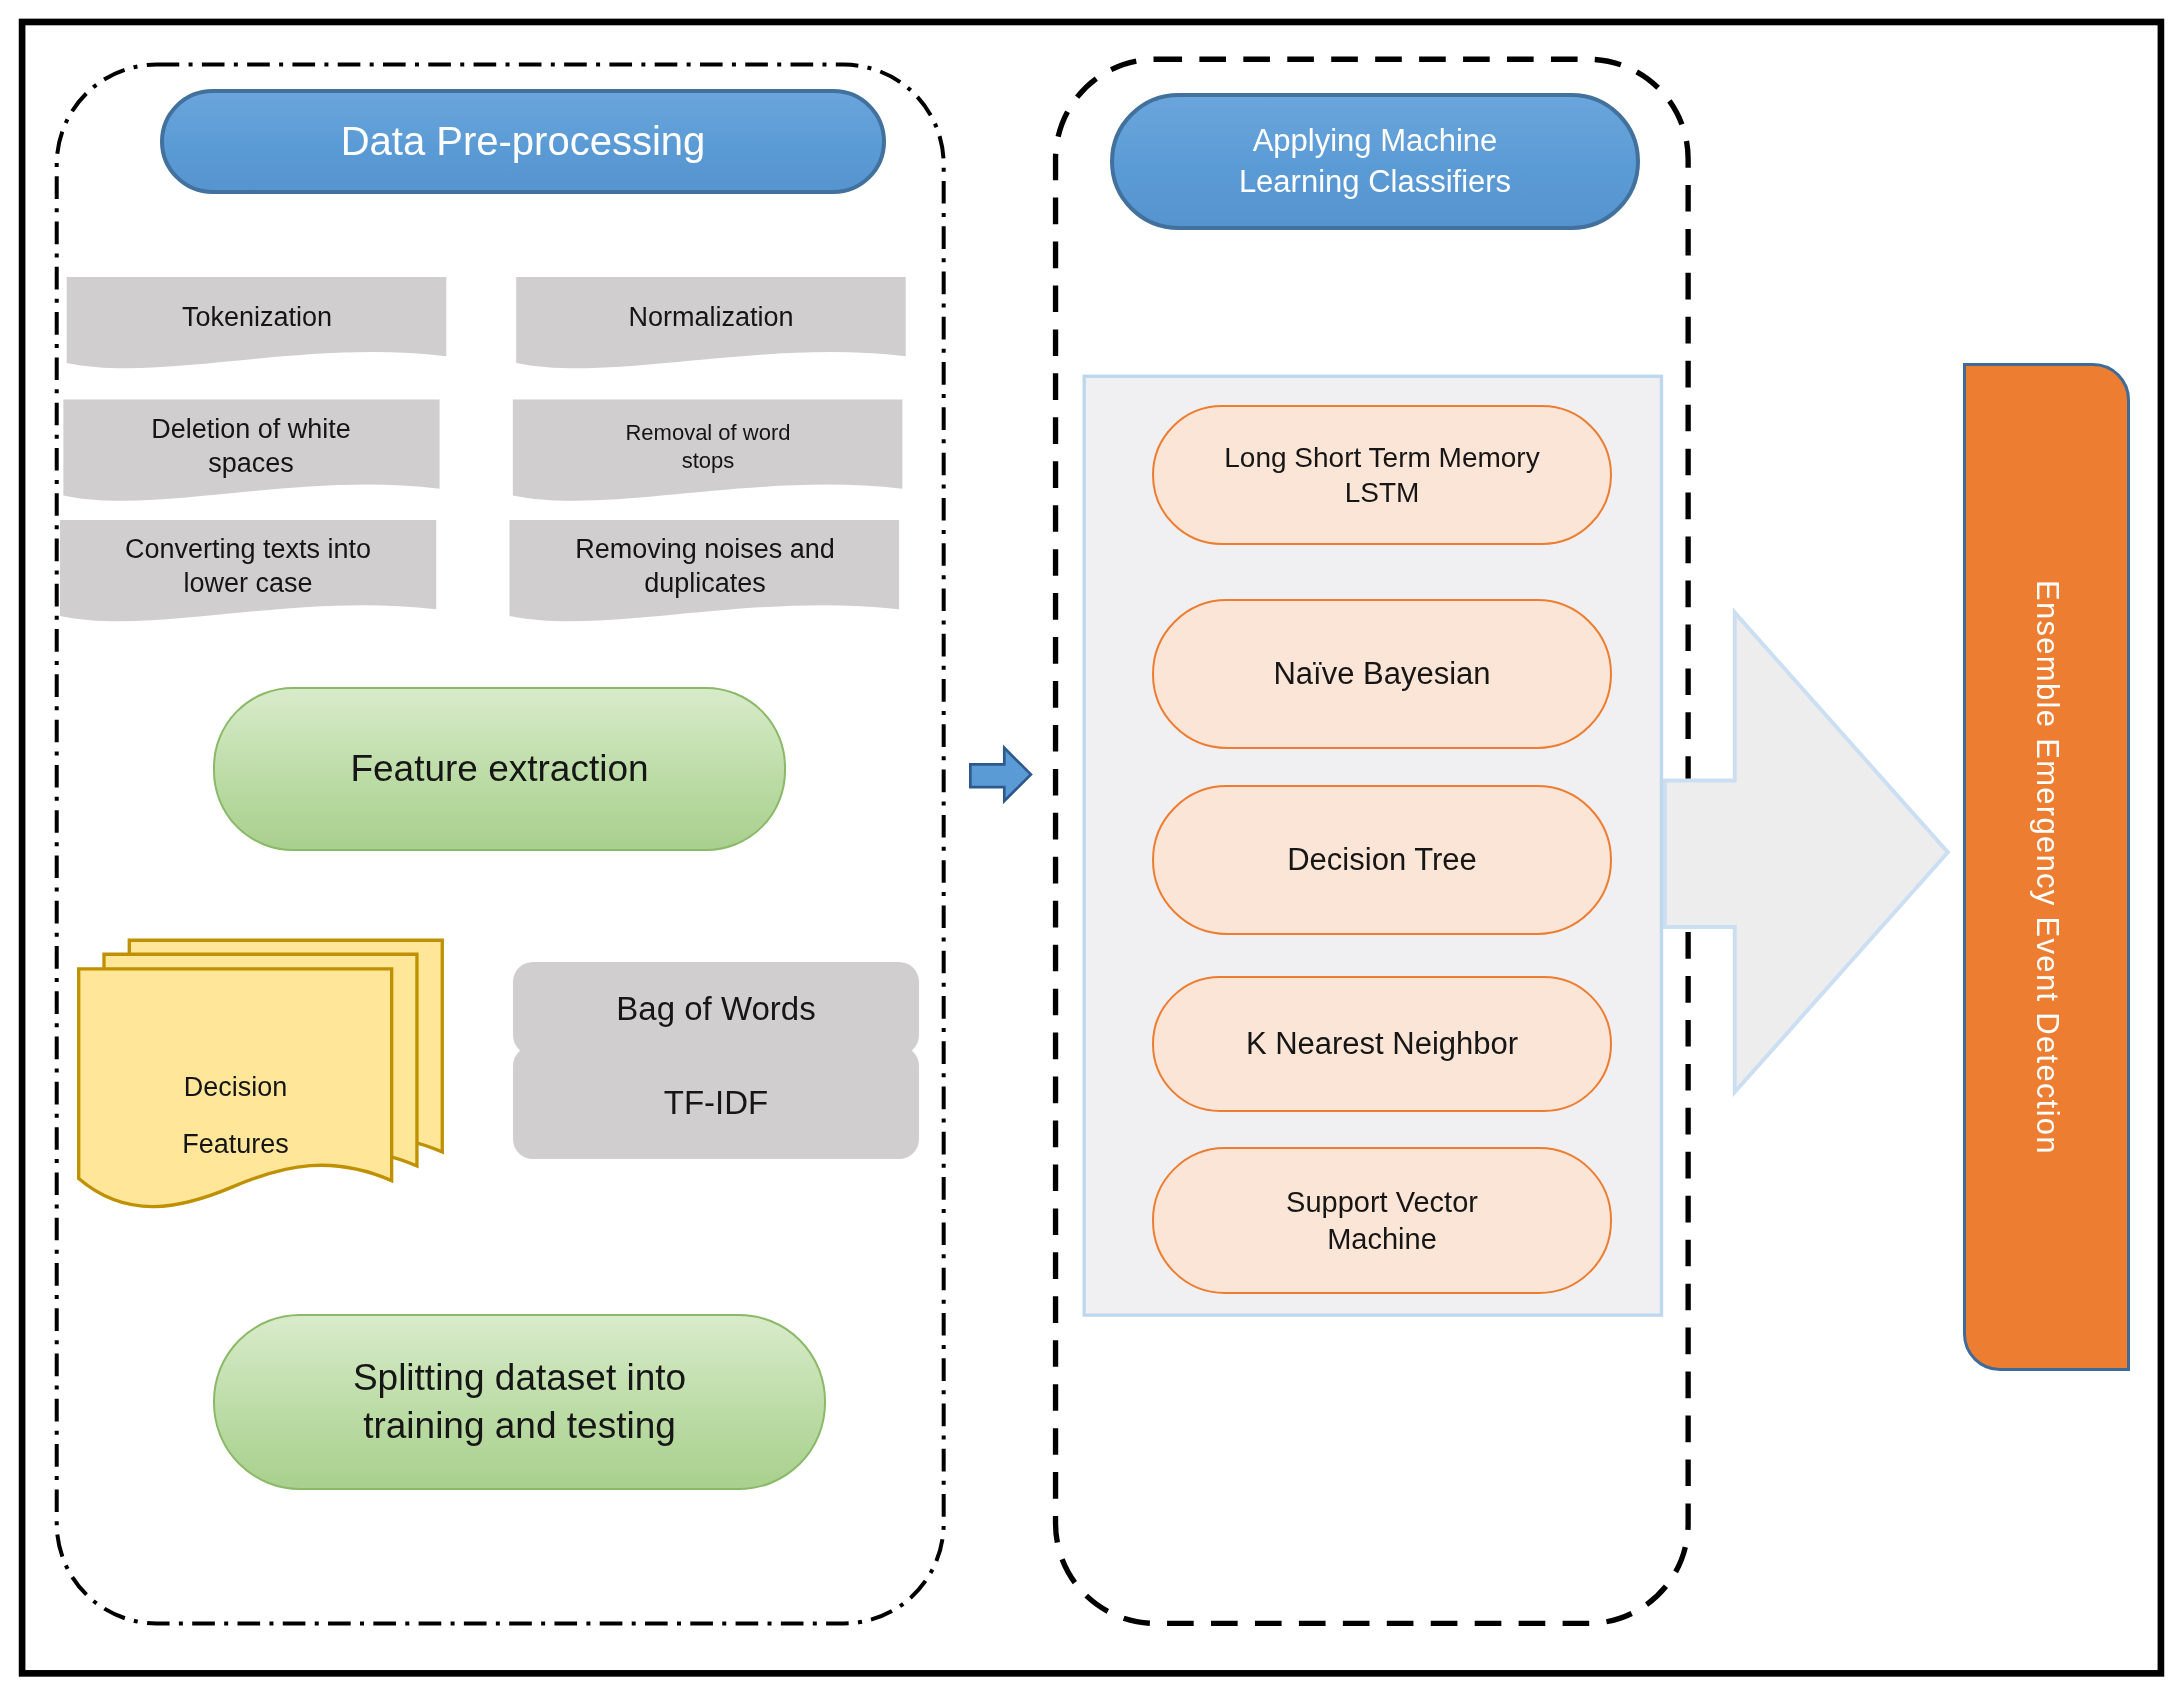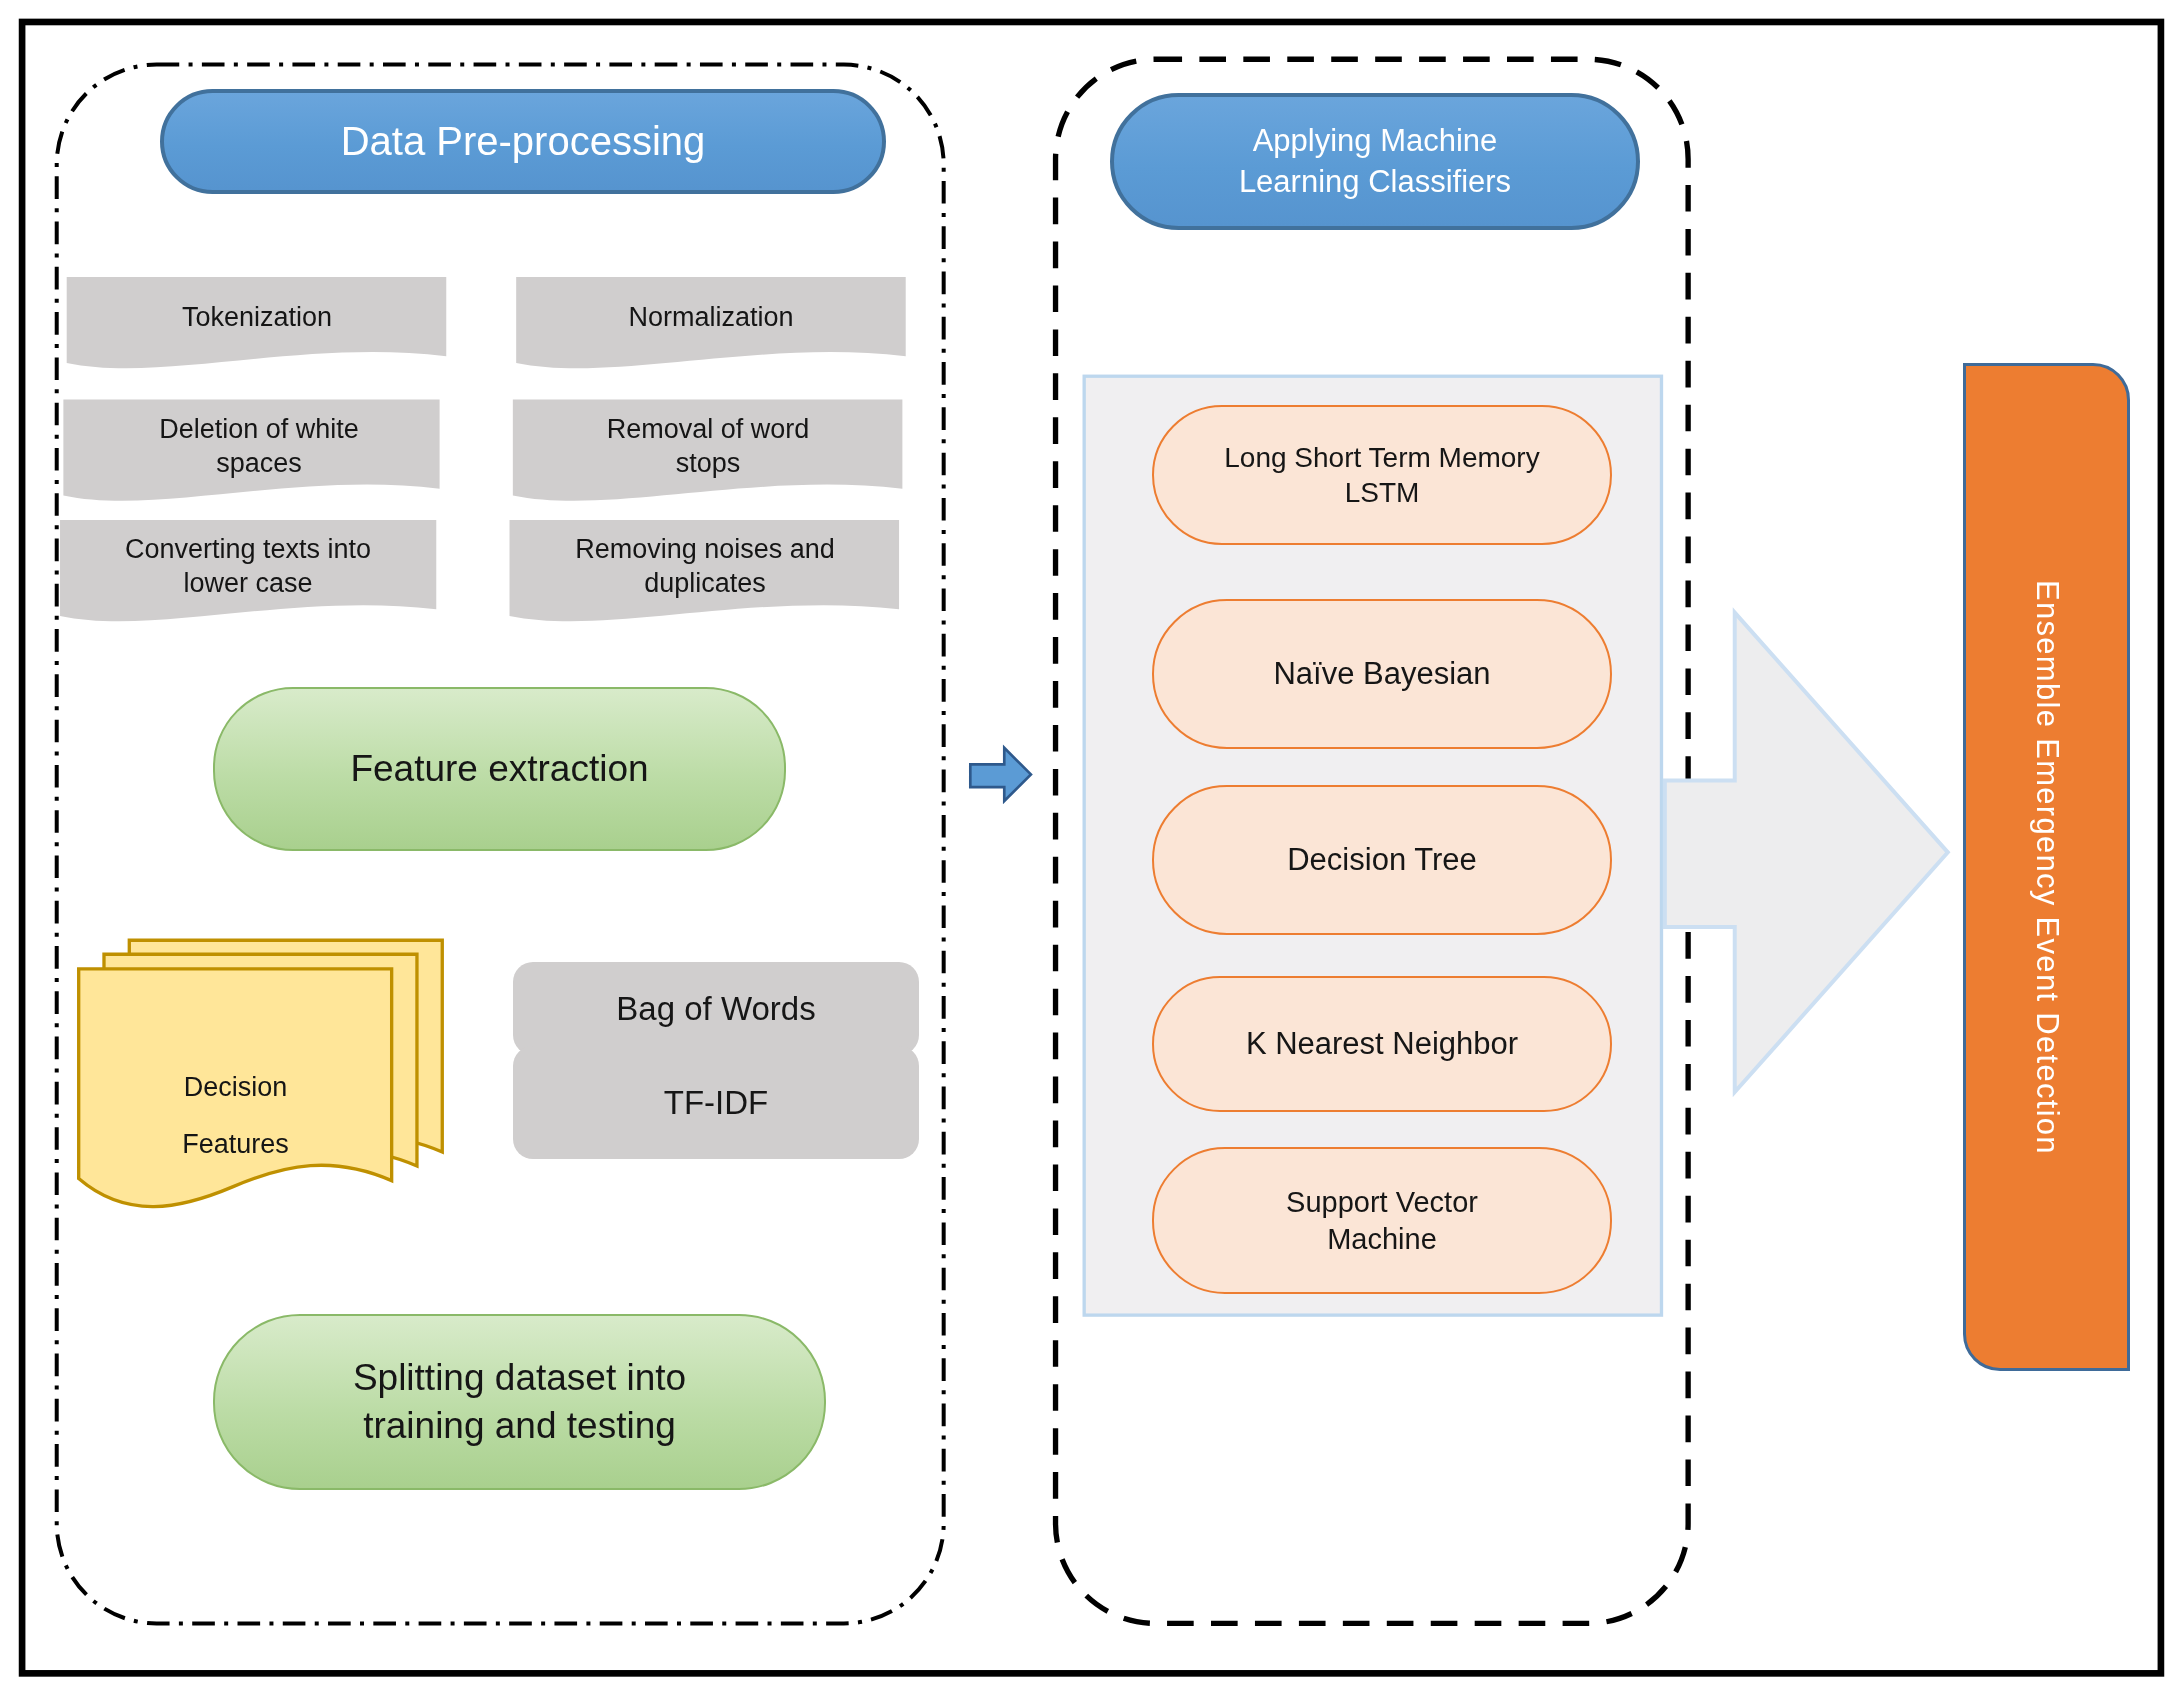--- a/index.html
+++ b/index.html
@@ -89,23 +89,23 @@
     <path d="M156 1433 H626 V1751 C 538 1713, 468 1726, 388 1760 C 308 1794, 228 1810, 156 1748 Z" fill="#ffe699" stroke="#bf9000" stroke-width="5"></path>
     <path d="M118 1455 H588 V1773 C 500 1735, 430 1748, 350 1782 C 270 1816, 190 1832, 118 1770 Z" fill="#ffe699" stroke="#bf9000" stroke-width="5"></path>
   </svg>
 
   <div class="stadium blue-oval" style="left:160px;top:89px;width:726px;height:105px;border-radius:53px;font-size:40px;">
     <span>Data Pre-processing</span>
   </div>
 
   <div class="lbl" style="left:67px;top:277px;width:380px;height:81px;font-size:27px;">Tokenization</div>
   <div class="lbl" style="left:516px;top:277px;width:390px;height:81px;font-size:27px;">Normalization</div>
-  <div class="lbl" style="left:63px;top:400px;width:376px;height:93px;font-size:27px;line-height:1.25;padding-left:8px;">Deletion of white
+  <div class="lbl" style="left:63px;top:400px;width:376px;height:93px;font-size:27px;line-height:1.25;">Deletion of white
 spaces</div>
-  <div class="lbl" style="left:513px;top:400px;width:390px;height:93px;font-size:27px;line-height:1.25;">Removal of word
+  <div class="lbl" style="left:513px;top:400px;width:390px;height:93px;font-size:22px;line-height:1.25;">Removal of word
 stops</div>
   <div class="lbl" style="left:60px;top:520px;width:376px;height:93px;font-size:27px;line-height:1.25;">Converting texts into
 lower case</div>
   <div class="lbl" style="left:510px;top:520px;width:390px;height:93px;font-size:27px;line-height:1.25;">Removing noises and
 duplicates</div>
 
   <div class="stadium green-box" style="left:213px;top:687px;width:573px;height:164px;border-radius:80px;font-size:37px;">
     <span>Feature extraction</span>
   </div>
 

